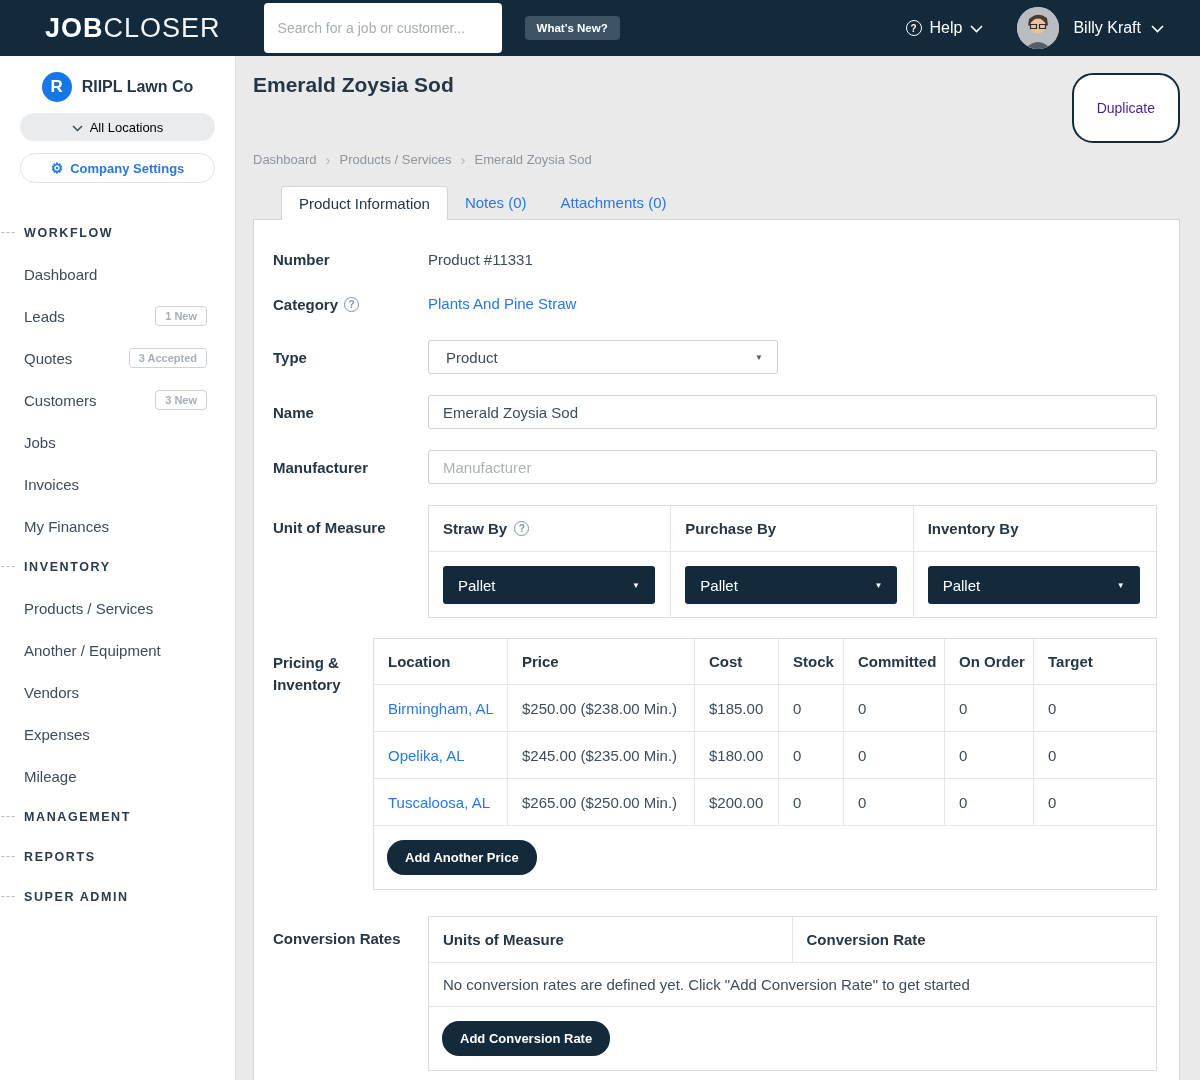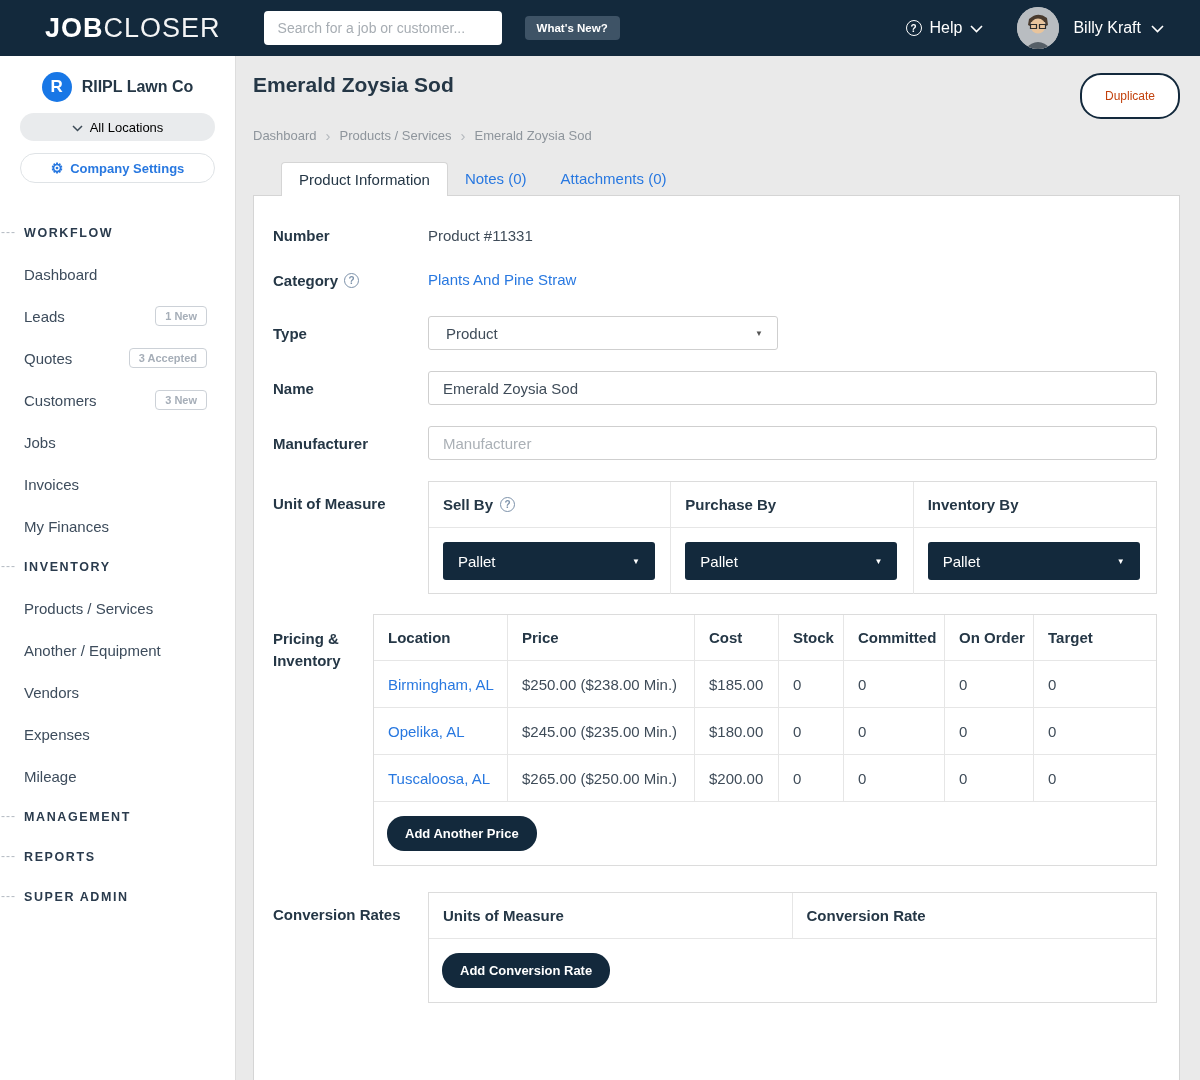--- a/index.html
+++ b/index.html
@@ -6,21 +6,21 @@
   html,body { width:1200px; height:1080px; overflow:hidden;
     font-family:"Liberation Sans", sans-serif; background:#eaeaea; }
 
   
   .topbar { position:absolute; left:0; top:0; width:1200px; height:56px;
     background:#13293c; display:flex; align-items:center; z-index:10; }
   .logo { margin-left:45px; font-size:27px; color:#fff; letter-spacing:1px;
     white-space:nowrap; cursor:pointer; }
   .logo b { font-weight:800; }
   .logo span.light { font-weight:300; opacity:.95; }
-  .search-input { margin-left:43px; width:238px; height:34px; border:2px solid #fff;
+  .search-input { margin-left:43px; width:238px; height:50px; border:2px solid #fff;
     border-radius:4px; padding:6px 12px; font-size:14px; color:#333; outline:none;
     font-family:"Liberation Sans", sans-serif; }
   .search-input::placeholder { color:#a7adb3; }
   .whatsnew-btn { margin-left:23px; background:#3e5366; color:#fff; border:none;
     border-radius:4px; font-size:11.5px; font-weight:bold; padding:6px 12px;
     cursor:pointer; font-family:"Liberation Sans", sans-serif; }
   .topbar-spacer { flex:1; }
   .help-group { display:flex; align-items:center; color:#fff; font-size:16px;
     gap:8px; cursor:pointer; margin-right:34px; }
   .qcircle-w { display:inline-flex; width:16px; height:16px; border:1.4px solid #fff;
@@ -60,22 +60,22 @@
   .nav-badge { margin-left:auto; margin-right:28px; border:1px solid #ccd1d7;
     border-radius:4px; color:#a6aeb8; font-size:11px; font-weight:bold;
     padding:3px 9px; }
 
   
   .main { position:absolute; left:236px; top:56px; right:0; bottom:0;
     background:#eaeaea; overflow:hidden; padding:0 20px 0 17px; }
   .title-row { display:flex; align-items:flex-start; justify-content:space-between;
     margin-top:17px; }
   .page-title { font-size:21px; font-weight:800; color:#253746; }
-  .duplicate-btn { background:#fff; border:2px solid #13293c; color:#c2410c;
-    border-radius:21px; font-size:12px; padding:14px 23px; cursor:pointer;
+  .duplicate-btn { background:#fff; border:2px solid #13293c; color:#4c1d95;
+    border-radius:21px; font-size:14px; padding:25px 23px; cursor:pointer;
     font-family:"Liberation Sans", sans-serif; }
   .breadcrumb { margin-top:8px; font-size:13px; color:#8e959c; display:flex;
     align-items:center; gap:9px; }
   .crumb { cursor:pointer; }
   .crumb-sep { color:#b3b8bd; font-size:15px; }
   .tabs { display:flex; margin-top:17px; position:relative; z-index:2;margin-left:28px; }
   .tab { font-size:15px; padding:8px 17px; cursor:pointer; }
   .tab.active { background:#fff; border:1px solid #d5d5d5; border-bottom:none;
     border-radius:4px 4px 0 0; color:#253746; position:relative; top:1px; }
   .tab.inactive { color:#2878e0; padding-top:9px; }
@@ -316,21 +316,21 @@
       <div class="f-field">
         <input class="txt-input" type="text" placeholder="Manufacturer" style="">
       </div>
     </div>
 
     <div class="f-row top" style="margin-bottom:20px;">
       <div class="f-label">Unit of Measure</div>
       <div class="f-field tbl">
         <div class="uom-head">
           <div>
-              <span>Sell By</span>
+              <span>Straw By</span>
                <span class="qcircle">?</span>
             </div>
           <div>Purchase By</div>
           <div>Inventory By</div>
         </div>
         <div class="uom-body">
           <div class="uom-cell">
             <div class="sel-dark">
               <span>Pallet</span>
               <span class="arrow-dn">▼</span>
@@ -403,20 +403,21 @@
       </div>
     </div>
 
     <div class="f-row top">
       <div class="f-label">Conversion Rates</div>
       <div class="f-field tbl">
         <div class="c-grid">
           <div>Units of Measure</div>
           <div>Conversion Rate</div>
         </div>
+        <div class="c-msg">No conversion rates are defined yet. Click "Add Conversion Rate" to get started</div>
         <div class="tbl-footer">
           <button class="dark-btn">Add Conversion Rate</button>
         </div>
       </div>
     </div>
 
   </section>
 </main>
 
 </body></html>

